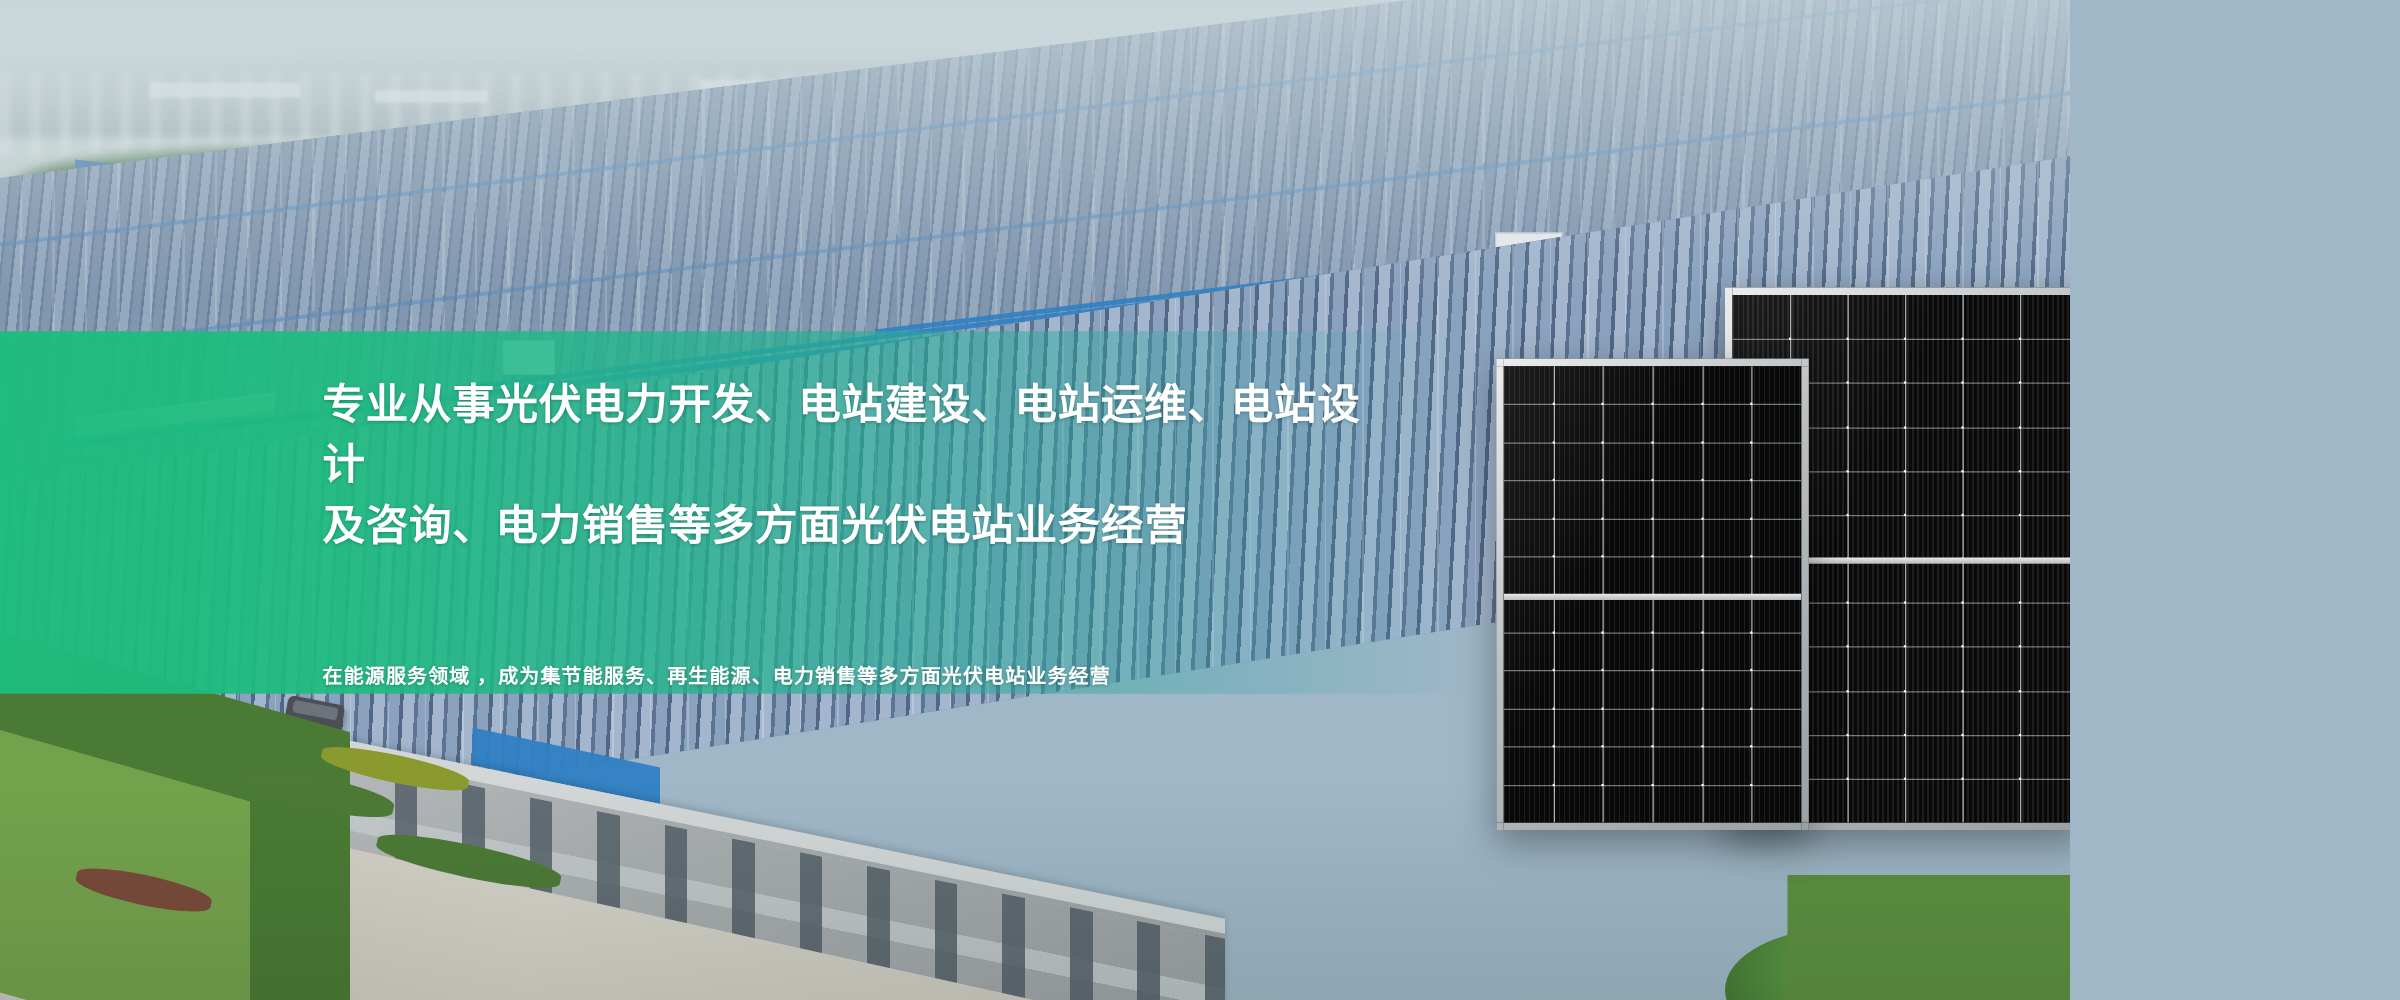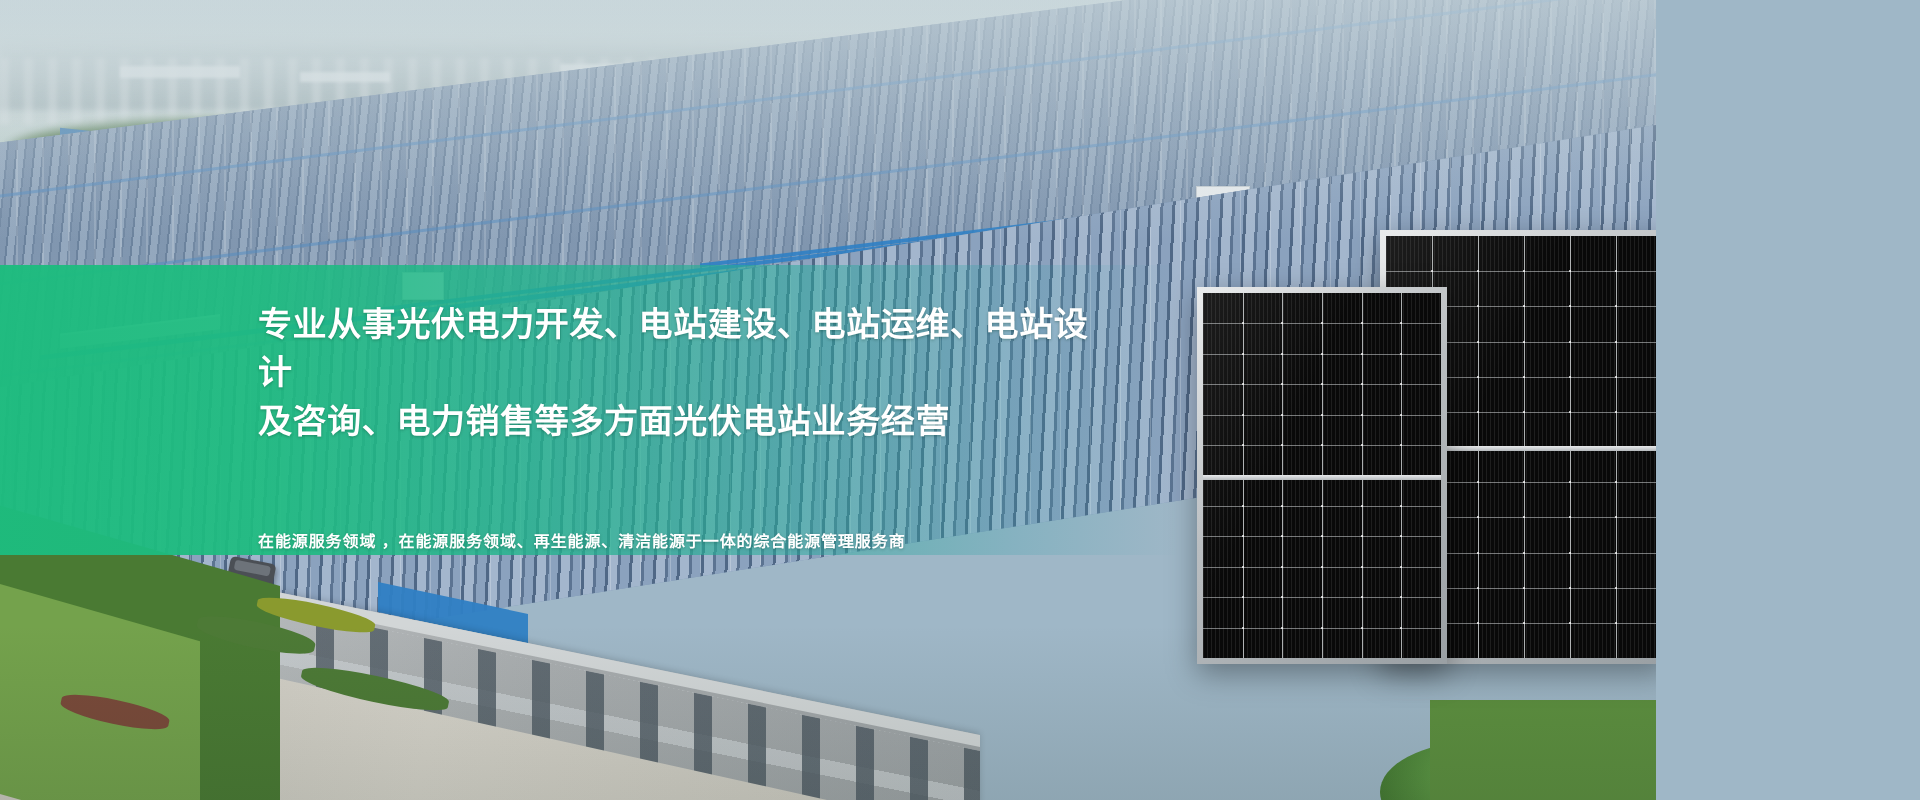--- a/index.html
+++ b/index.html
@@ -371,21 +371,21 @@
 
     <div class="grade"></div>
     <div class="haze"></div>
   </div>
 
   <div class="greenband"></div>
 
   <div class="copy">
     <h1 class="headline">专业从事光伏电力开发、电站建设、电站运维、电站设计
 及咨询、电力销售等多方面光伏电站业务经营</h1>
-    <p class="subline">在能源服务领域 ，在能源服务领域、再生能源、清洁能源于一体的综合能源管理服务商</p>
+    <p class="subline">在能源服务领域 ，成为集节能服务、再生能源、电力销售等多方面光伏电站业务经营</p>
   </div>
 
   <div class="panel" id="panel-back" style="left:1380px;top:230px;width:288px;height:434px;">
     <div class="frame"></div>
     <div class="cells">
       <div class="fingers"></div>
       <div class="gridv">
           <i style="left: 46px;"></i>
           <i style="left: 92px;"></i>
           <i style="left: 138px;"></i>

